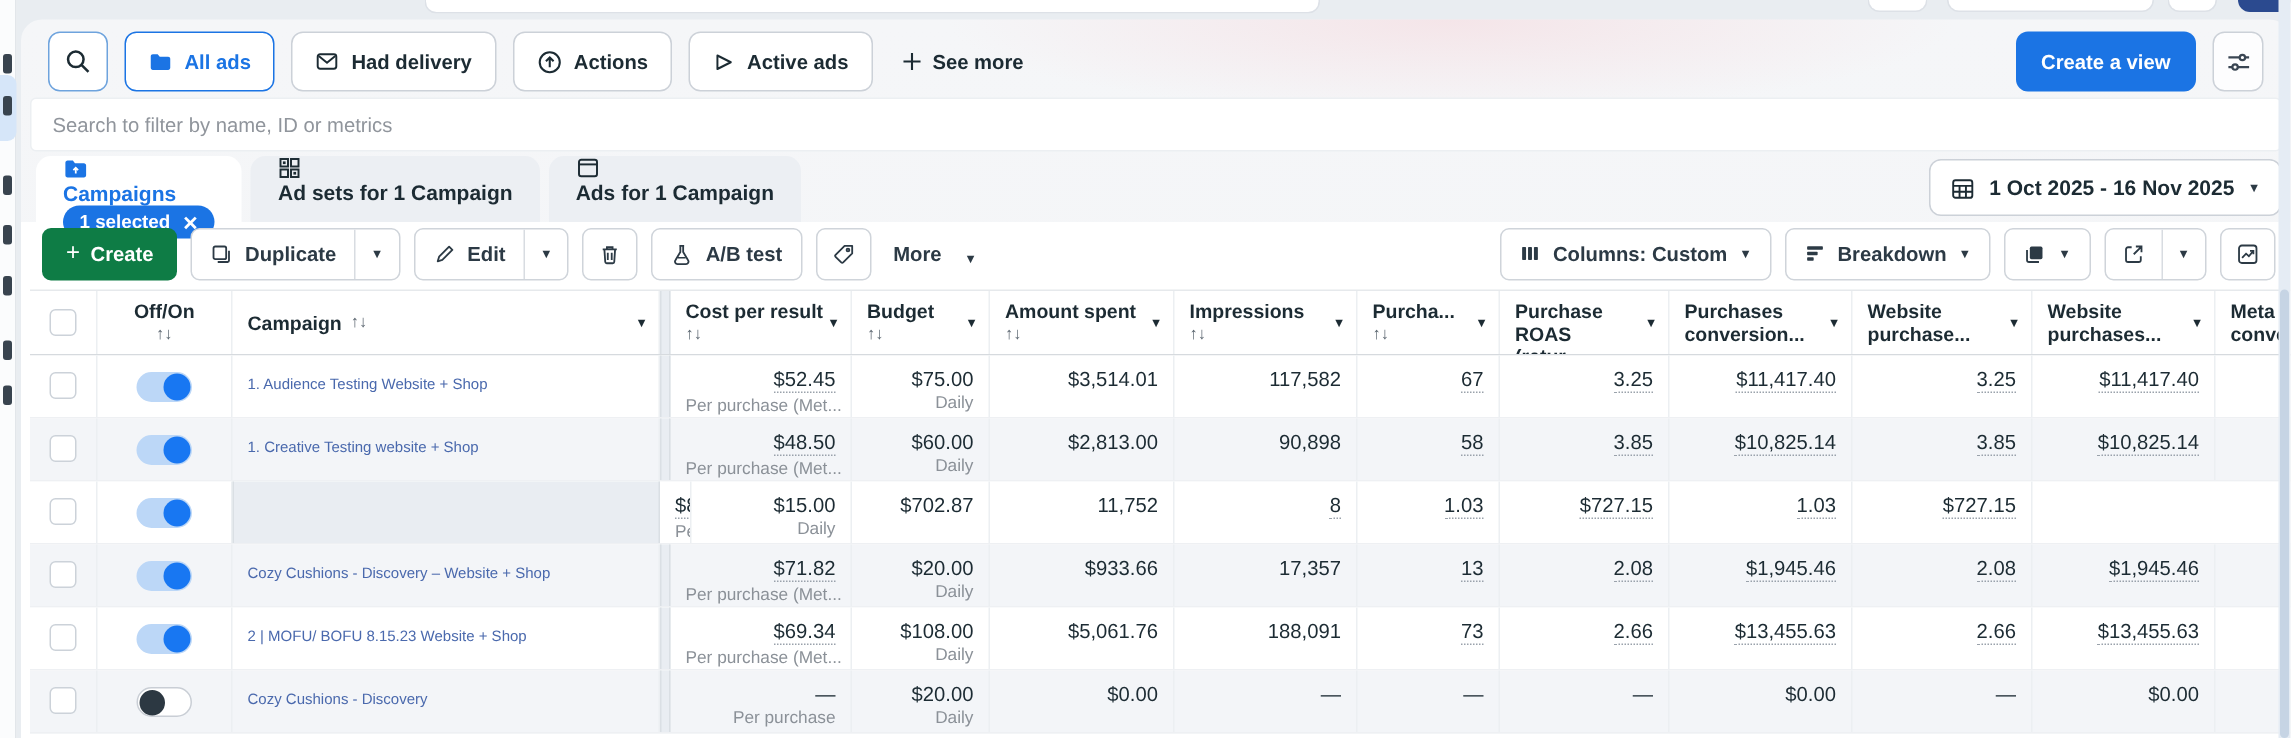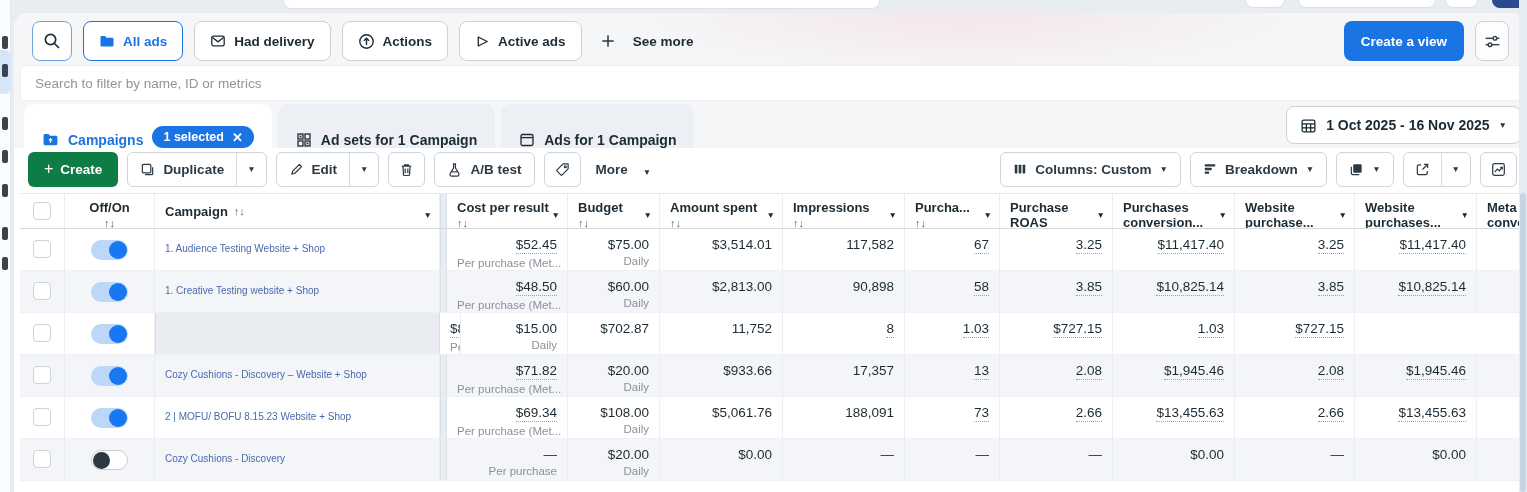--- a/index.html
+++ b/index.html
@@ -25,36 +25,36 @@
     background:radial-gradient(ellipse 480px 90px at 63% 0%, rgba(244,215,220,.55), rgba(244,215,220,0) 70%); pointer-events:none;}
   .white-zone { position:absolute; left:0; top:135px; right:0; bottom:0; background:#fff; }
 
   
   .filter-row { position:absolute; left:18px; right:18px; top:7px; height:42px; display:flex; align-items:center; gap:11px; z-index:2;}
   .icon-btn { height:40px; width:40px; border:1px solid #6ea3dd; border-radius:8px; background:#fff;
     display:flex; align-items:center; justify-content:center; cursor:pointer; }
   .pill { height:40px; border:1px solid #ccd1d8; border-radius:8px; background:#fff; padding:8px 15px;
     display:flex; align-items:center; gap:8px; font-size:13.5px; font-weight:700; color:#1c2b33; cursor:pointer; white-space:nowrap;}
   .pill.selected { border:1.5px solid #1b74e4; color:#1b74e4; }
-  .see-more { display:flex; align-items:center; gap:18px; font-size:13.5px; font-weight:700; color:#1c2b33; padding:0 8px; cursor:pointer;}
+  .see-more { display:flex; align-items:center; gap:7px; font-size:13.5px; font-weight:700; color:#1c2b33; padding:0 8px; cursor:pointer;}
   .create-view { margin-left:auto; height:40px; padding:0 17px; border-radius:8px; background:#1b74e4; color:#fff;
     font-size:13.5px; font-weight:700; border:none; display:flex; align-items:center; cursor:pointer;}
   .settings-btn { height:40px; width:34px; border:1px solid #ccd1d8; border-radius:8px; background:#fdfdfe;
     display:flex; align-items:center; justify-content:center; cursor:pointer;}
 
   
   .search-row { position:absolute; left:6px; right:6px; top:52px; height:36px; }
   .search-input { width:100%; height:100%; border:1px solid #eceff2; border-radius:4px; background:#fff;
     font-size:13.5px; font-family:"Liberation Sans", sans-serif; color:#1c2b33; padding:0 14px; outline:none;}
   .search-input::placeholder { color:#90959c; }
 
   
   .tabs-row { position:absolute; left:10px; right:6px; top:91px; height:44px; display:flex; align-items:flex-end; }
-  .tab { height:44px; display:flex; align-items:flex-end; gap:9px; padding:0 18px; border-radius:10px 10px 0 0;
-    background:#eceff3; margin-right:6px; cursor:pointer; font-size:14px; font-weight:700; color:#1c2b33; white-space:nowrap;}
+  .tab { height:44px; display:flex; align-items:flex-start; padding:0 18px; border-radius:10px 10px 0 0;
+    background:#eceff3; margin-right:6px; cursor:pointer; font-size:14px; font-weight:700; color:#1c2b33; white-space:nowrap;flex-direction:column;}
   .tab.active { background:#fff; color:#1b74e4; }
   .badge { background:#1b74e4; color:#fff; font-size:12.5px; font-weight:700; border-radius:14px;
     padding:4px 11px; display:flex; align-items:center; gap:8px;}
   .badge .x { font-size:13px; cursor:pointer; line-height:1;}
   .date-btn { margin-left:auto; margin-bottom:4px; height:38px; border:1px solid #ccd1d8; border-radius:8px; background:#fff;
     display:flex; align-items:center; gap:9px; padding:0 13px; font-size:14px; font-weight:700; color:#1c2b33; cursor:pointer;}
 
   
   .toolbar { position:absolute; left:14px; right:10px; top:135px; height:42px; display:flex; align-items:center; gap:9px; z-index:2;}
   .tb-btn { height:35px; border:1px solid #cfd4da; border-radius:6px; background:#fff; padding:0 12px;
@@ -65,21 +65,21 @@
   .tb-group > div { display:flex; align-items:center; gap:8px; padding:0 12px; font-size:13.5px; font-weight:700; color:#2c3a45; cursor:pointer;}
   .tb-group > div + div { border-left:1px solid #d8dce1; padding:0 10px;}
   .tb-icon { width:37px; justify-content:center; padding:0 !important;}
   .tb-plain { display:flex; align-items:flex-end; gap:15px; font-size:13.5px; font-weight:700; color:#2c3a45; padding:0 6px; cursor:pointer;}
   .caret { font-size:8.5px; color:#2c3a45; }
   .tb-right { margin-left:auto; display:flex; align-items:center; gap:9px; }
 
   
   .grid { display:grid; grid-template-columns:45px 90px 285px 7px 121px 92px 123px 122px 95px 113px 122px 120px 122px 44px; }
   .table-wrap { position:absolute; left:6px; right:0; top:180px; }
-  .thead { height:36px; background:#fff; border-top:1px solid #e6e9ec; border-bottom:1px solid #d6dade; }
+  .thead { height:44px; background:#fff; border-top:1px solid #e6e9ec; border-bottom:1px solid #d6dade; }
   .hcell { position:relative; padding:6px 10px 0 10px; font-size:13px; font-weight:700; color:#1c2b33; border-right:1px solid #eceff2; overflow:hidden;}
   .hcell .h-sort { font-size:11px; color:#5a656f; font-weight:400; margin-top:2px;}
   .hcell .h-caret { position:absolute; right:7px; top:16px; font-size:8.5px; color:#1c2b33;}
   .h-check { display:flex; align-items:center; justify-content:center; padding-top:0; border-right:1px solid #eceff2;}
   .h-offon { text-align:center; }
   .h-campaign { display:flex; align-items:center; gap:6px; padding-top:0; }
   .h-campaign .h-sort { margin-top:0; }
   .gapcol { background:#e9edf2; border-left:1px solid #dadfe4; border-right:1px solid #dadfe4; }
   .checkbox { width:18px; height:18px; border:1px solid #ccd2d9; border-radius:4px; background:#fff; display:inline-block; cursor:pointer;}
 

